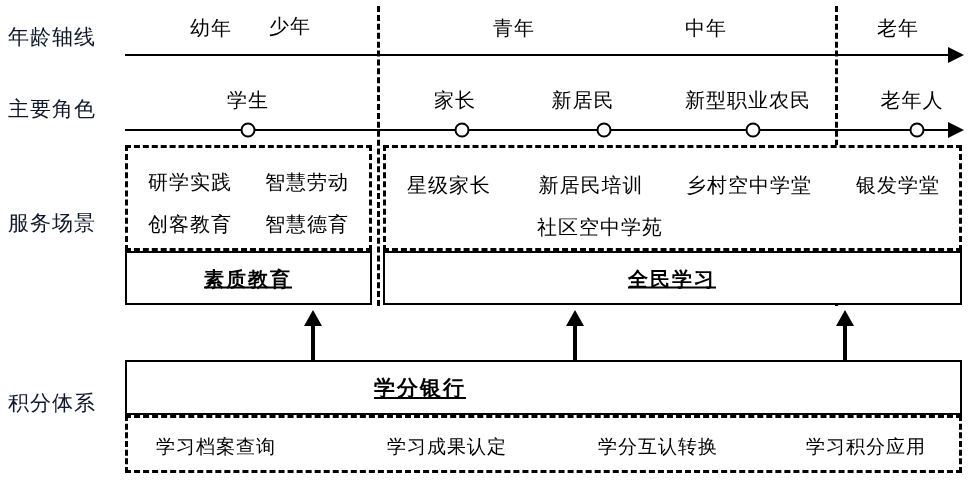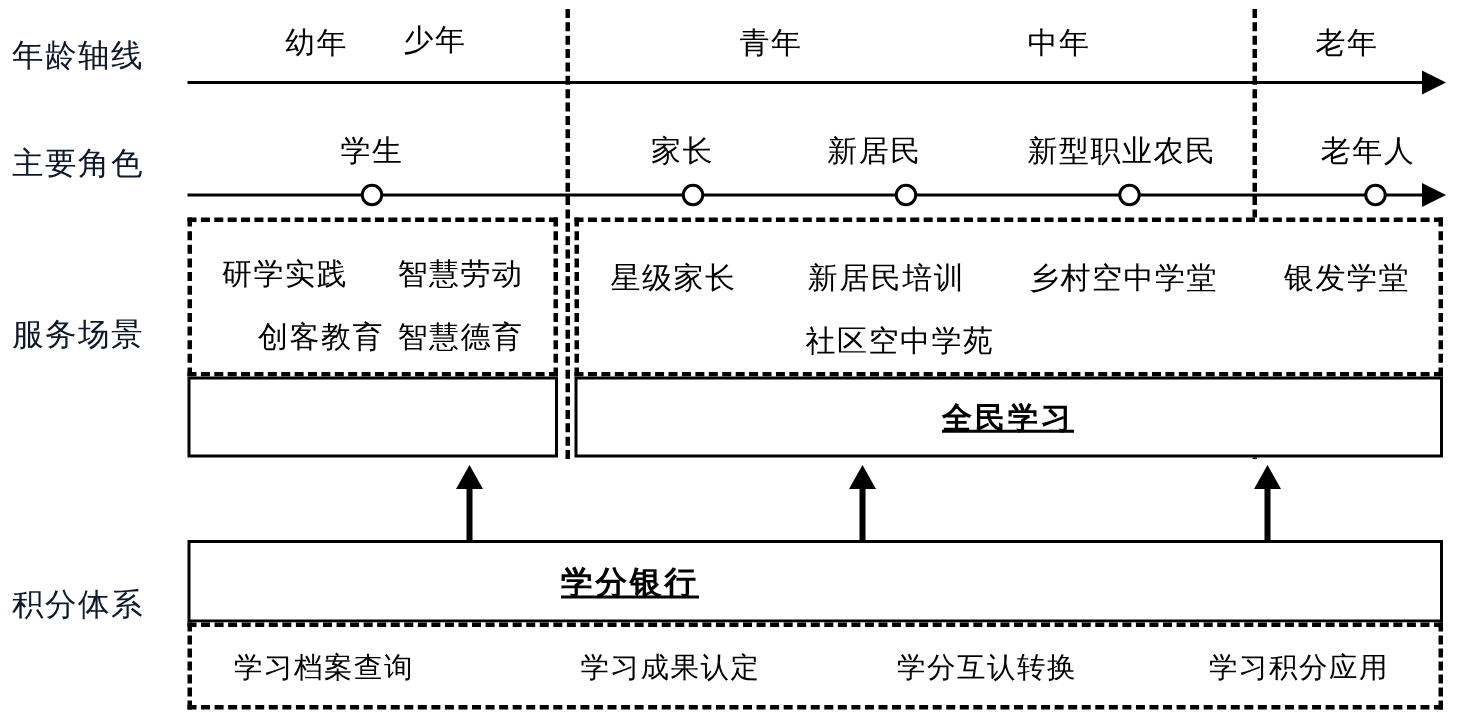--- a/index.html
+++ b/index.html
@@ -159,24 +159,25 @@
   <div class="marker-circle" style="left:753px; top:130px;"></div>
   <div class="marker-circle" style="left:917px; top:130px;"></div>
 
   <div class="vdash" style="left:377px; top:6px; height:300px;"></div>
   <div class="vdash" style="left:835px; top:6px; height:300px;"></div>
 
   <div class="dashed-box" style="left:125px; top:145px; width:247px; height:106px;"></div>
 
   <div class="scene-text" style="left:190px; top:172px;">研学实践</div>
   <div class="scene-text" style="left:307px; top:172px;">智慧劳动</div>
-  <div class="scene-text" style="left:190px; top:214px;margin-left:24px;">创客教育</div>
+  <div class="scene-text" style="left:190px; top:214px;">创客教育</div>
   <div class="scene-text" style="left:307px; top:214px;">智慧德育</div>
 
   <div class="solid-box" style="left:125px; top:251px; width:247px; height:54px;"></div>
+  <div class="group-title" style="left:248px; top:279px;">素质教育</div>
 
   <div class="dashed-box" style="left:383px; top:145px; width:579px; height:106px;"></div>
 
   <div class="scene-text" style="left:449px; top:175px;">星级家长</div>
   <div class="scene-text" style="left:591px; top:175px;">新居民培训</div>
   <div class="scene-text" style="left:749px; top:175px;">乡村空中学堂</div>
   <div class="scene-text" style="left:600px; top:217px;">社区空中学苑</div>
   <div class="scene-text" style="left:898px; top:175px;">银发学堂</div>
 
   <div class="solid-box" style="left:383px; top:251px; width:579px; height:54px;"></div>

